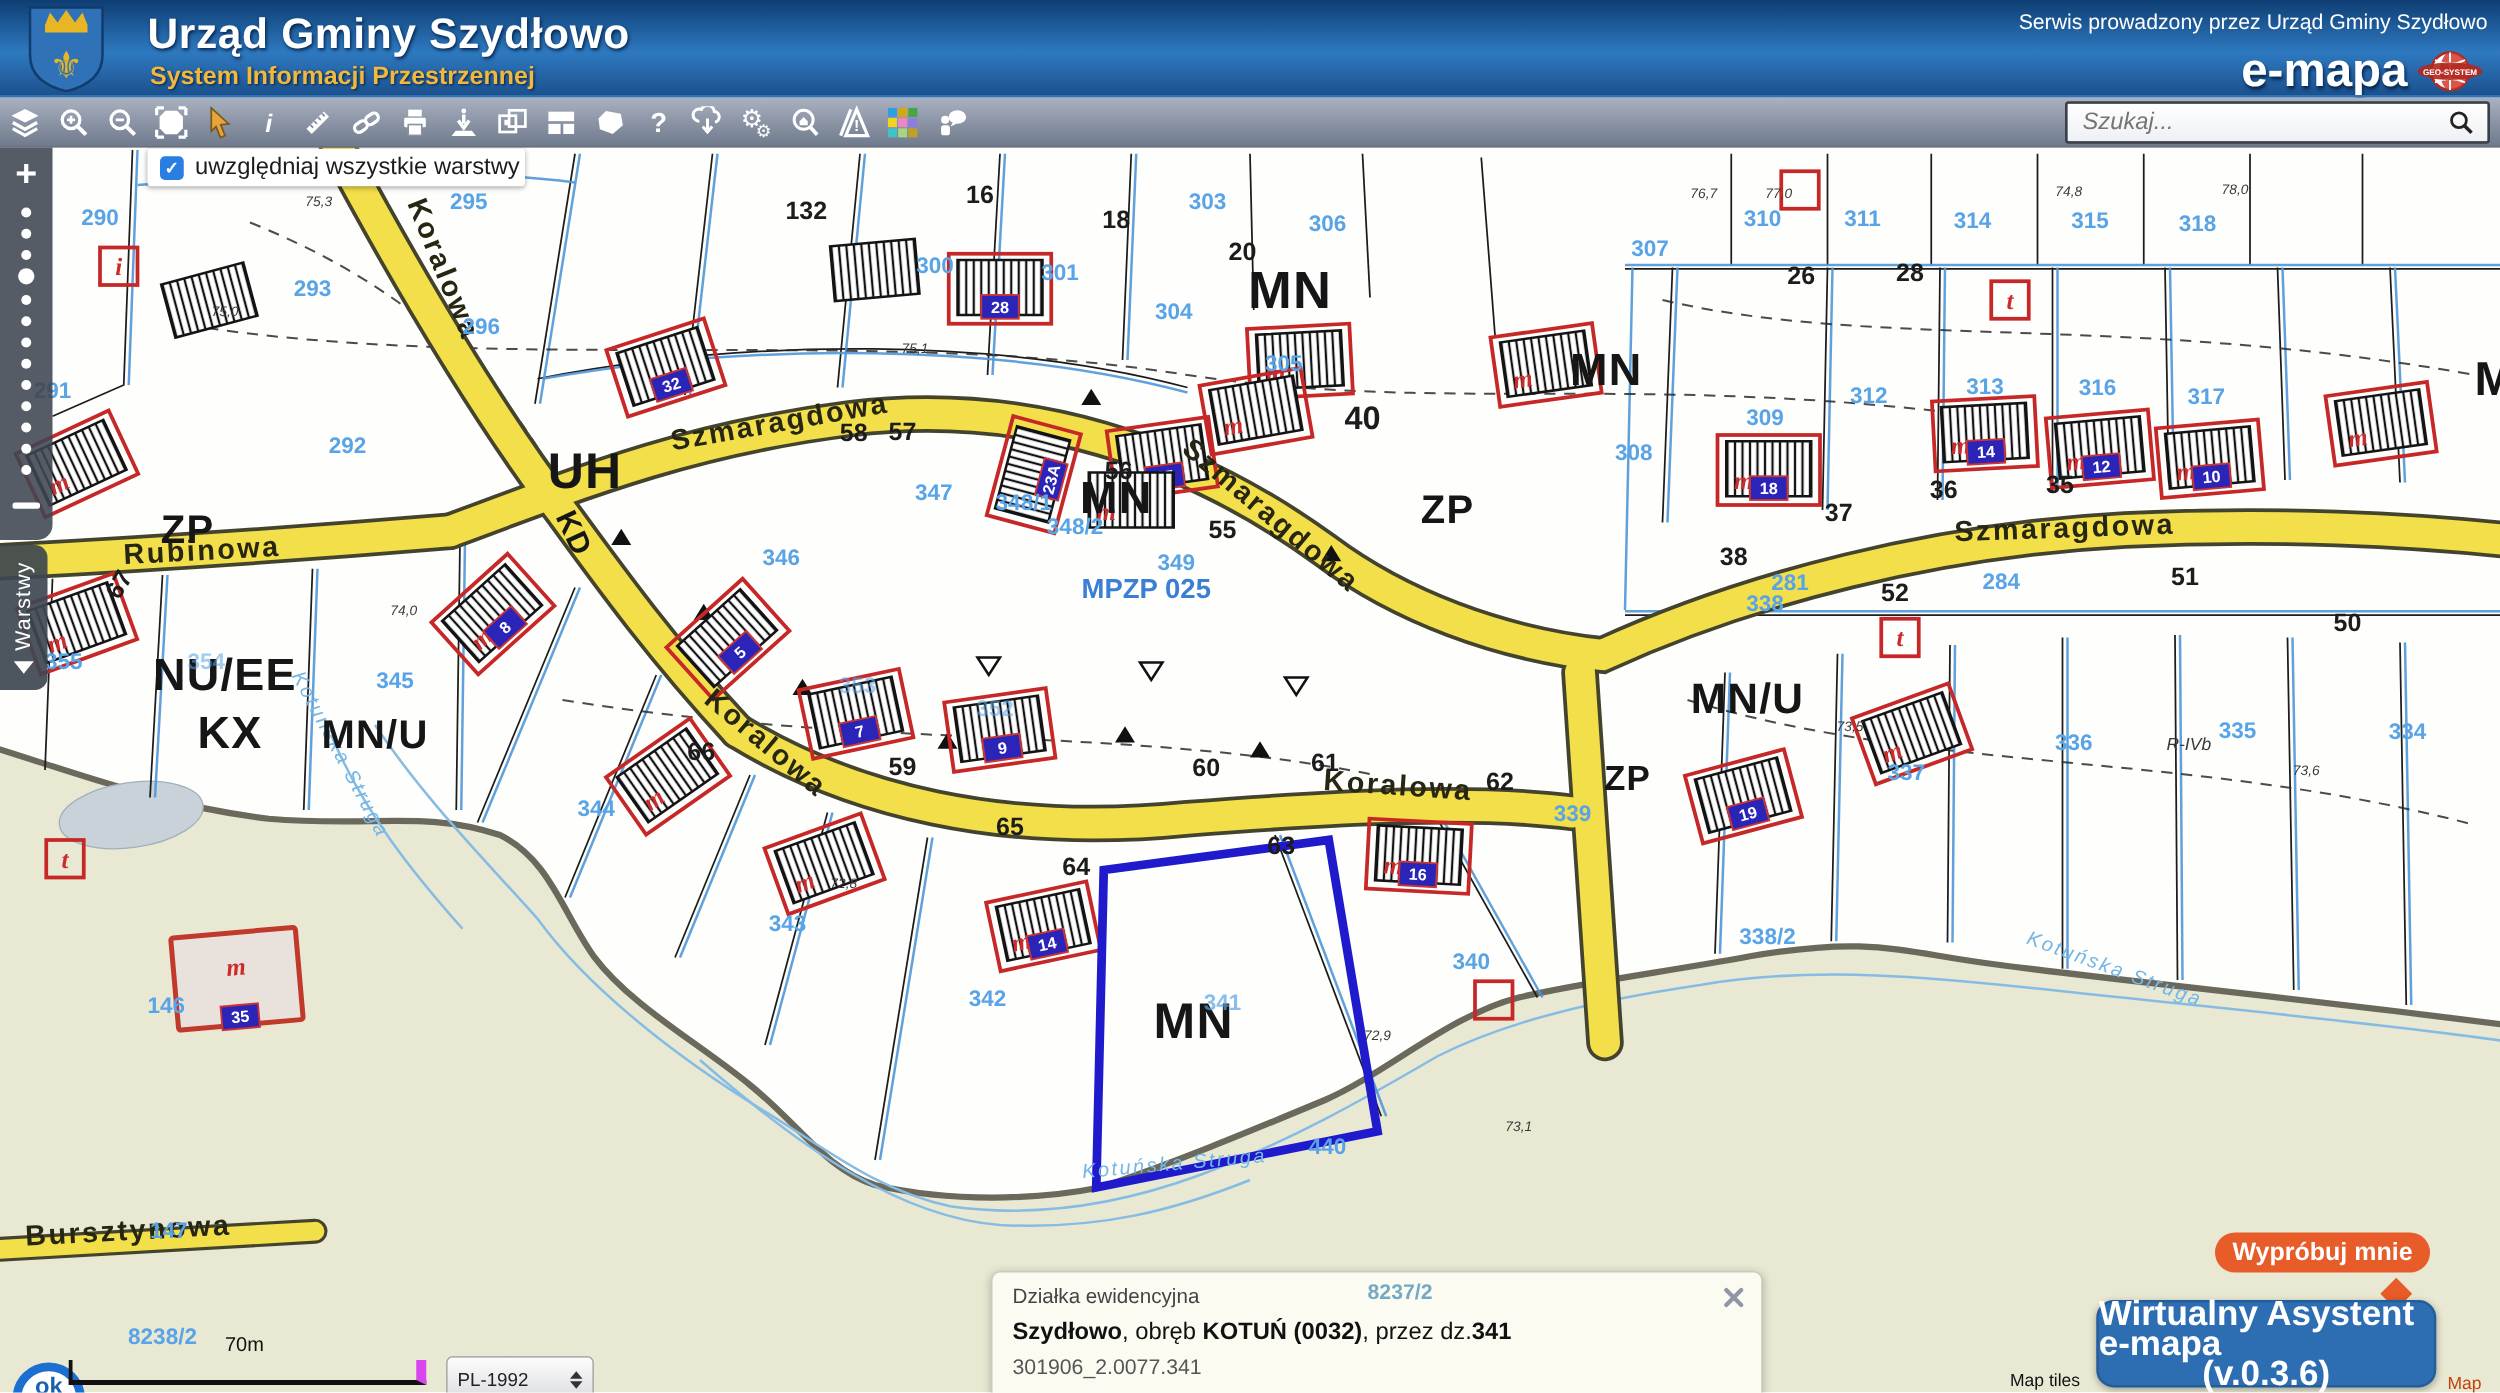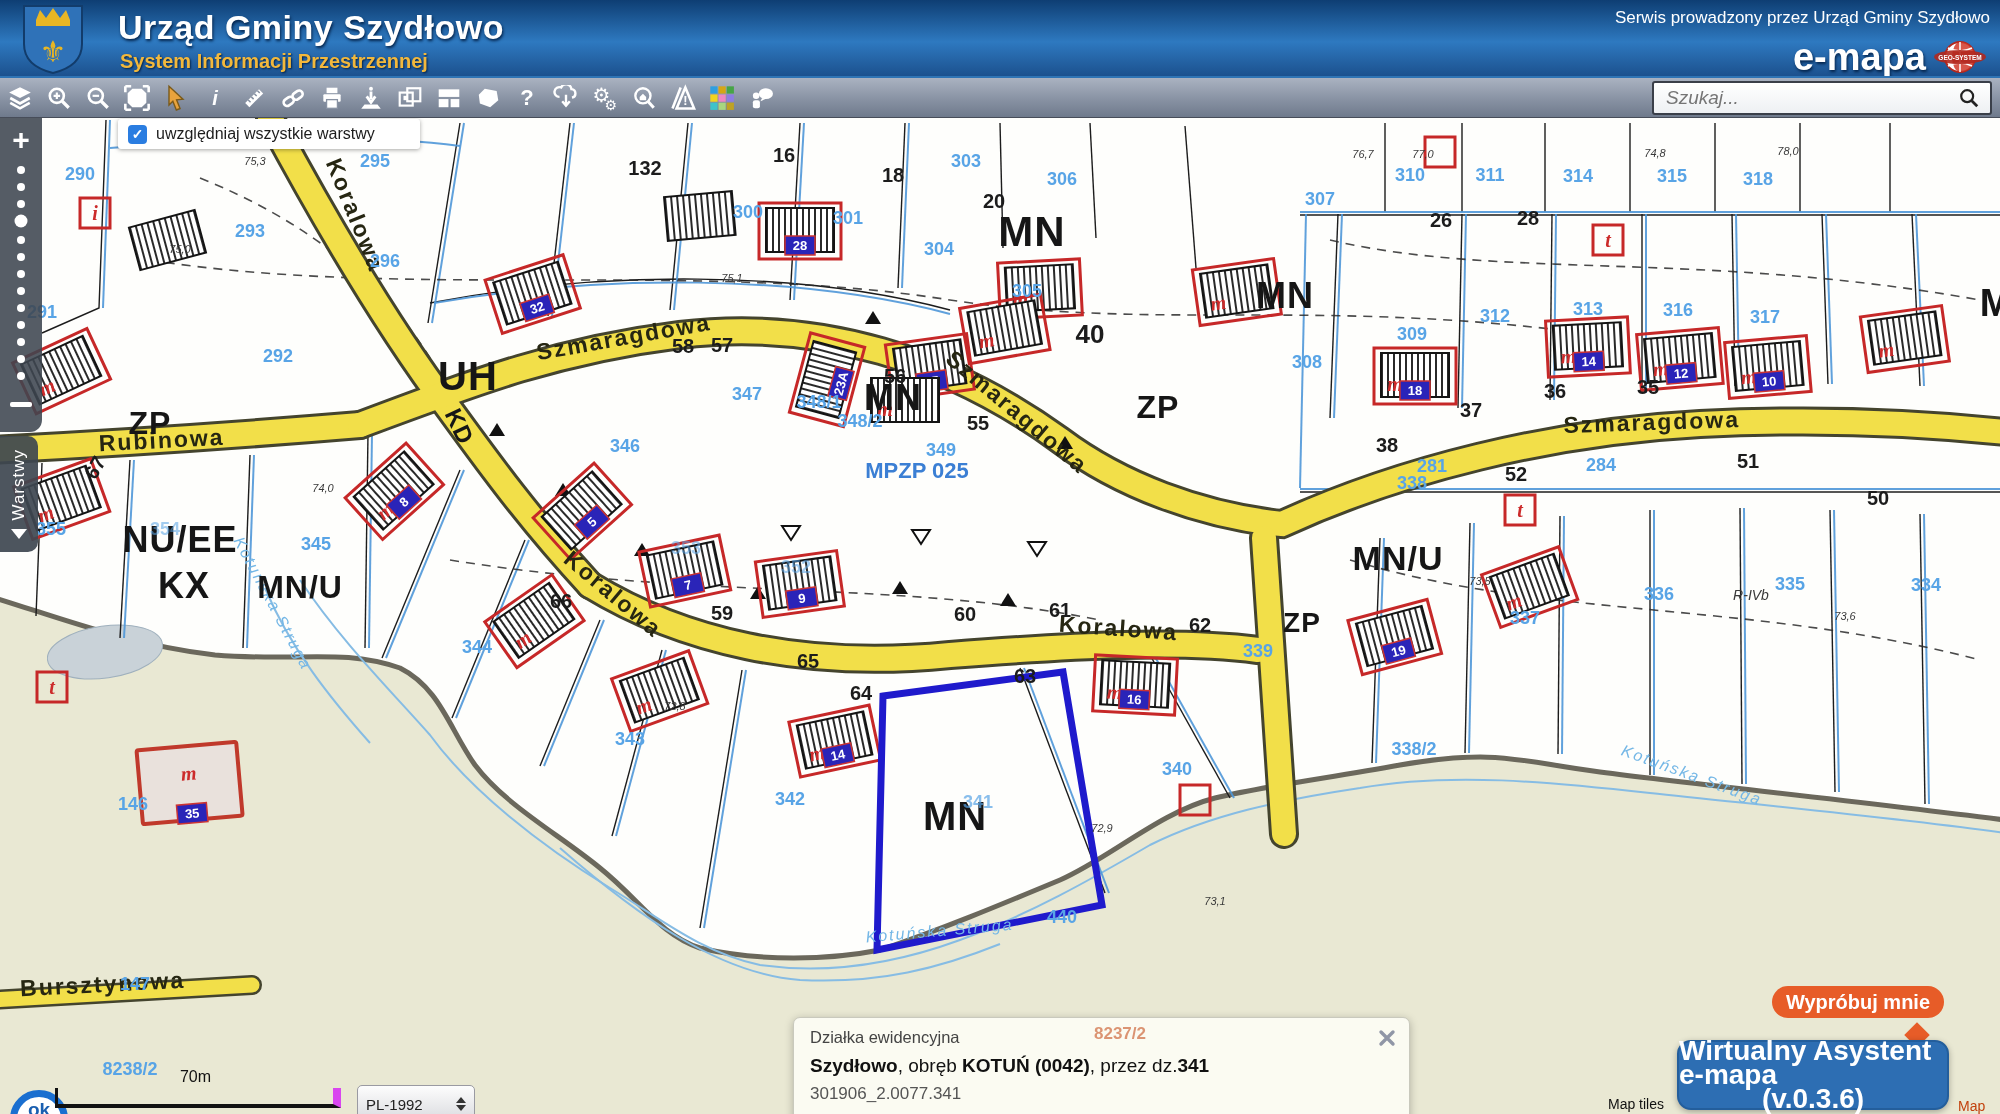--- a/index.html
+++ b/index.html
@@ -51,21 +51,21 @@
   .cad-black path{stroke:#1c1c1c;stroke-width:1.4;fill:none;}
   .cad-blue path{stroke:#4f97d8;stroke-width:2;fill:none;opacity:.9;}
   .cad-dash path{stroke:#2b2b2b;stroke-width:1.6;fill:none;stroke-dasharray:9 7;opacity:.85;}
 
   
   #chk-overlay{position:absolute;left:118px;top:119px;width:302px;height:30px;background:#fff;
     border-radius:3px;box-shadow:0 1px 4px rgba(0,0,0,.35);display:flex;align-items:center;
     gap:9px;padding-left:10px;box-sizing:border-box;z-index:20;}
   #chk-box{width:19px;height:19px;background:#2a7de1;border-radius:4px;color:#fff;font-size:14px;
     font-weight:bold;display:flex;align-items:center;justify-content:center;cursor:pointer;}
-  #chk-overlay label{font-size:16px;color:#1c1c1c;}
+  #chk-overlay label{font-size:19px;color:#1c1c1c;}
   #zoomstrip{position:absolute;left:0;top:118px;width:42px;height:314px;
     background:rgba(62,70,80,.88);border-radius:0 0 12px 0;z-index:20;
     display:flex;flex-direction:column;align-items:center;}
   #zoom-plus{color:#fff;font-size:30px;font-weight:bold;line-height:44px;cursor:pointer;}
   #zoom-minus{width:22px;height:5px;background:#fff;border-radius:2px;margin:10px 0 14px;cursor:pointer;}
   #warstwy-tab{position:absolute;left:0;top:436px;width:38px;height:116px;
     background:rgba(62,70,80,.92);border-radius:0 10px 10px 0;z-index:20;cursor:pointer;
     display:flex;flex-direction:column;align-items:center;justify-content:center;gap:8px;}
   #warstwy-tab span{writing-mode:vertical-rl;transform:rotate(180deg);color:#fff;font-size:17px;letter-spacing:1px;}
   #warstwy-tri{width:0;height:0;border-left:8px solid transparent;border-right:8px solid transparent;
@@ -86,21 +86,21 @@
   .updown{display:flex;flex-direction:column;gap:2px;}
   .updown i{width:0;height:0;border-left:5px solid transparent;border-right:5px solid transparent;}
   .updown .up{border-bottom:6px solid #333;}
   .updown .dn{border-top:6px solid #333;}
 
   
   #info-panel{position:absolute;left:793px;top:1017px;width:617px;height:130px;z-index:26;
     background:#fbfbf2;border:1px solid #c9c9bd;border-radius:7px;
     box-shadow:0 2px 8px rgba(0,0,0,.25);overflow:hidden;padding:10px 16px;box-sizing:border-box;}
   #ip-title{font-size:16.5px;color:#444;}
-  #ip-ghost{position:absolute;left:300px;top:6px;font-size:17px;font-weight:bold;color:#c2410c;opacity:.55;}
+  #ip-ghost{position:absolute;left:300px;top:6px;font-size:17px;font-weight:bold;color:#0369a1;opacity:.55;}
   #ip-close{position:absolute;right:12px;top:10px;width:20px;height:20px;cursor:pointer;}
   #ip-line2{margin-top:8px;font-size:19px;color:#111;}
   #ip-line3{margin-top:7px;font-size:17px;color:#555;}
   #ip-links{margin-top:9px;font-size:15px;color:#3a6ed0;display:flex;align-items:center;gap:18px;}
   #ip-links a{color:#3a6ed0;text-decoration:none;cursor:pointer;}
 
   
   #try-btn{position:absolute;left:1772px;top:986px;width:172px;height:32px;background:#e75c28;
     border-radius:24px;z-index:27;display:flex;align-items:center;justify-content:center;cursor:pointer;}
   #try-btn span{color:#fff;font-size:20px;font-weight:bold;}
@@ -790,21 +790,21 @@
       </div>
   </div>
 
   <div id="info-panel">
     <div id="ip-ghost">8237/2</div>
     <div id="ip-title">Działka ewidencyjna</div>
     <svg id="ip-close" viewBox="0 0 20 20">
       <path d="M4 4 L16 16 M16 4 L4 16" stroke="#9096a6" stroke-width="3.4" stroke-linecap="round"></path>
     </svg>
     <div id="ip-line2">
-      <b>Szydłowo</b><span>, obręb </span><b>KOTUŃ (0042)</b><span>, przez dz.</span><b>341</b>
+      <b>Szydłowo</b><span>, obręb </span><b>KOTUŃ (0032)</b><span>, przez dz.</span><b>341</b>
     </div>
     <div id="ip-line3">301906_2.0077.341</div>
     <div id="ip-links">
       <a>Zbliż do obiektu</a>
       <a>Szczegóły (I)</a>
 
       <a>Informacja o lokalizacji</a>
     </div>
   </div>
 

